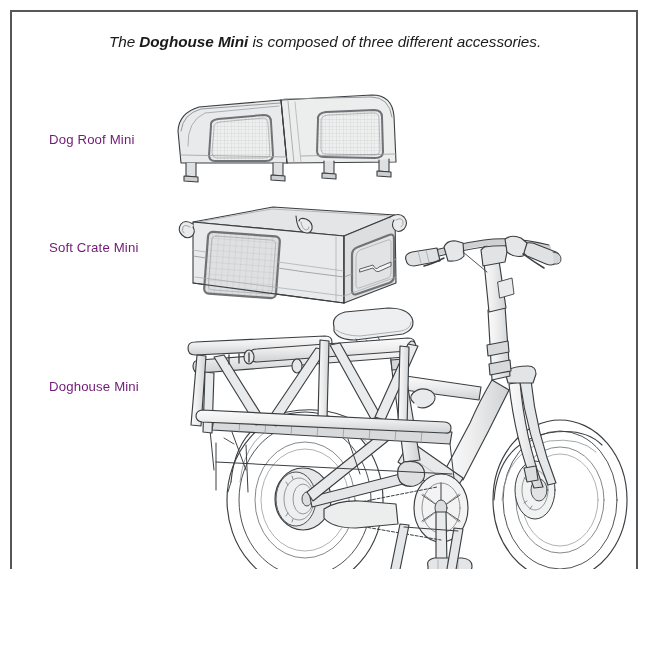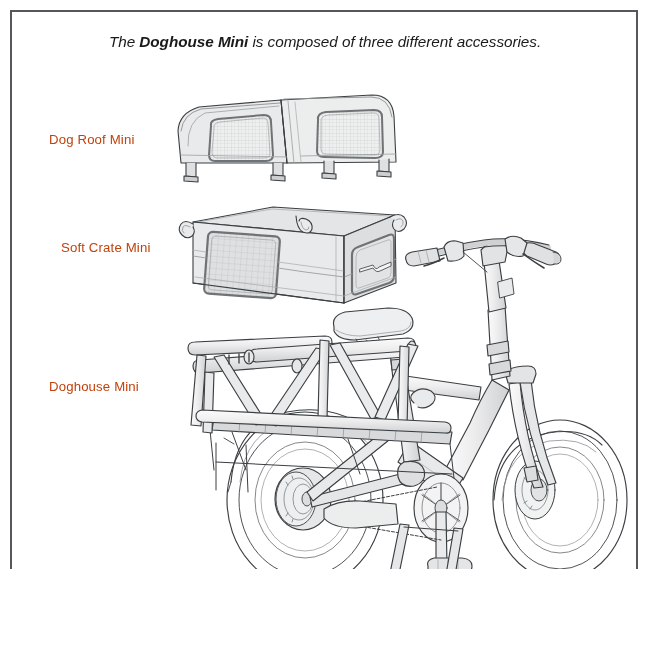--- a/index.html
+++ b/index.html
@@ -39,27 +39,27 @@
     letter-spacing: -0.05px;
     font-family: "Liberation Sans", sans-serif;
   }
   .title .strong {
     font-weight: bold;
     font-style: italic;
   }
   .row-label {
     position: absolute;
     font-size: 13.2px;
-    color: #c2410c;
+    color: #701a75;
     font-family: "Liberation Sans", sans-serif;
     white-space: nowrap;
     letter-spacing: 0.15px;
   }
   #label-roof   { left: 49px; top: 132px; }
-  #label-crate  { left: 49px; top: 240px; margin-left: 12px; }
+  #label-crate  { left: 49px; top: 240px; }
   #label-club   { left: 49px; top: 379px; }
 
   #art {
     position: absolute;
     left: 0;
     top: 0;
     width: 650px;
     height: 650px;
   }
 </style>

